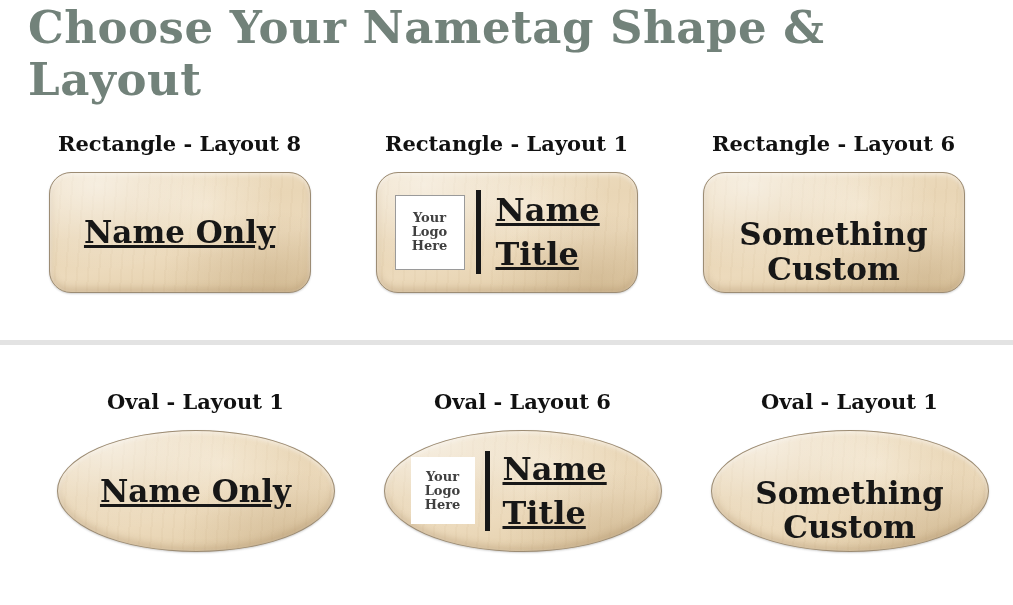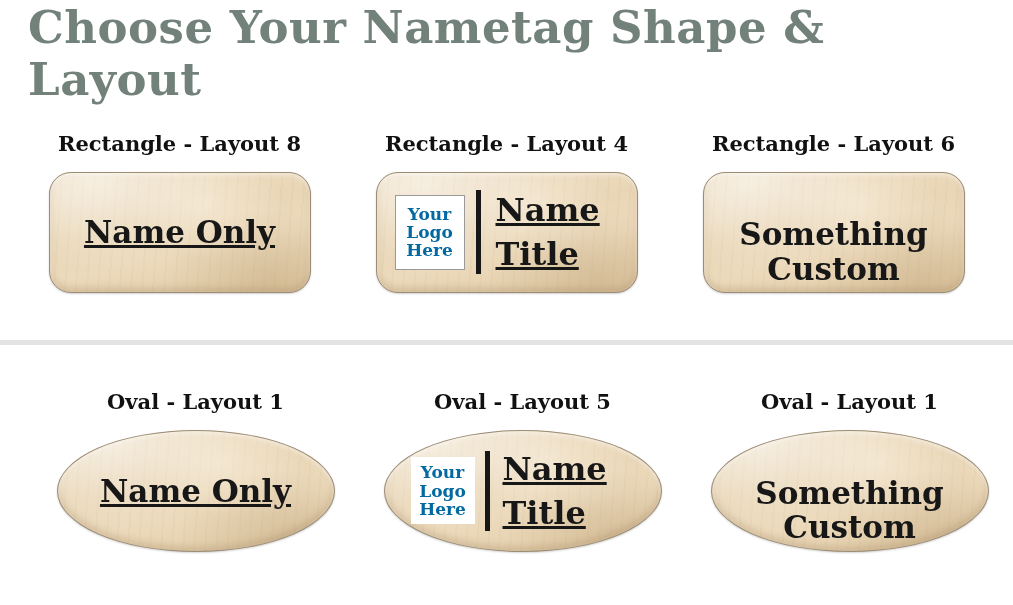--- a/index.html
+++ b/index.html
@@ -89,24 +89,24 @@
     display: flex;
     flex-direction: column;
     align-items: center;
     justify-content: center;
     flex: 0 0 auto;
   }
   .rect .logo-box { width: 70px; height: 75px; border: 1px solid #9a9a9a; }
   .oval .logo-box { width: 64px; height: 67px; }
   .logo-box .logo-line {
     display: block;
-    font-size: 17px;
+    font-size: 13px;
     font-weight: 700;
     line-height: 1.08;
-    color: #0369a1;
+    color: #404040;
     text-align: center;
   }
 
   .vbar {
     width: 5px;
     height: 84px;
     background: #171717;
     margin-left: 11px;
     margin-right: 15px;
     flex: 0 0 auto;
@@ -142,21 +142,21 @@
     <div class="cell">
       <div class="tag-label">Rectangle - Layout 8</div>
       <div class="tag rect">
         <div class="engraved name-only">
           <span class="line">Name Only</span>
         </div>
       </div>
     </div>
 
     <div class="cell">
-      <div class="tag-label">Rectangle - Layout 4</div>
+      <div class="tag-label">Rectangle - Layout 1</div>
       <div class="tag rect layout2">
         <div class="logo-box">
           <span class="logo-line">Your</span>
           <span class="logo-line">Logo</span>
           <span class="logo-line">Here</span>
         </div>
         <div class="vbar"></div>
         <div class="name-title">
           <span class="line">Name</span>
           <span class="line">Title</span>
@@ -183,21 +183,21 @@
     <div class="cell">
       <div class="tag-label">Oval - Layout 1</div>
       <div class="tag oval">
         <div class="engraved name-only">
           <span class="line">Name Only</span>
         </div>
       </div>
     </div>
 
     <div class="cell">
-      <div class="tag-label">Oval - Layout 5</div>
+      <div class="tag-label">Oval - Layout 6</div>
       <div class="tag oval layout2">
         <div class="logo-box">
           <span class="logo-line">Your</span>
           <span class="logo-line">Logo</span>
           <span class="logo-line">Here</span>
         </div>
         <div class="vbar"></div>
         <div class="name-title">
           <span class="line">Name</span>
           <span class="line">Title</span>

